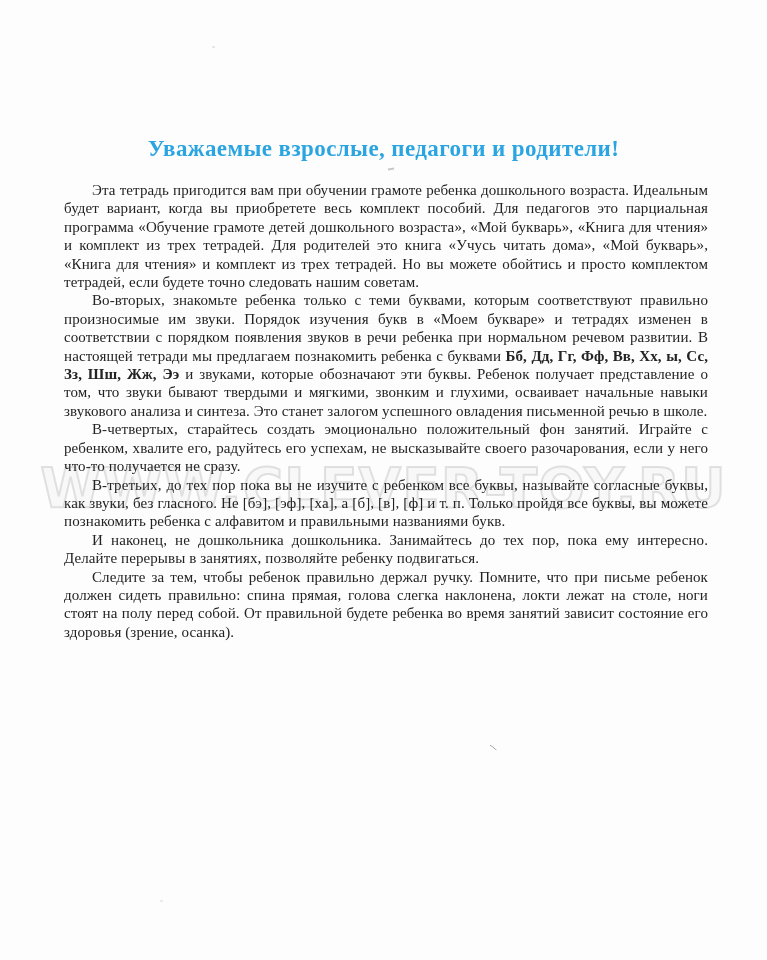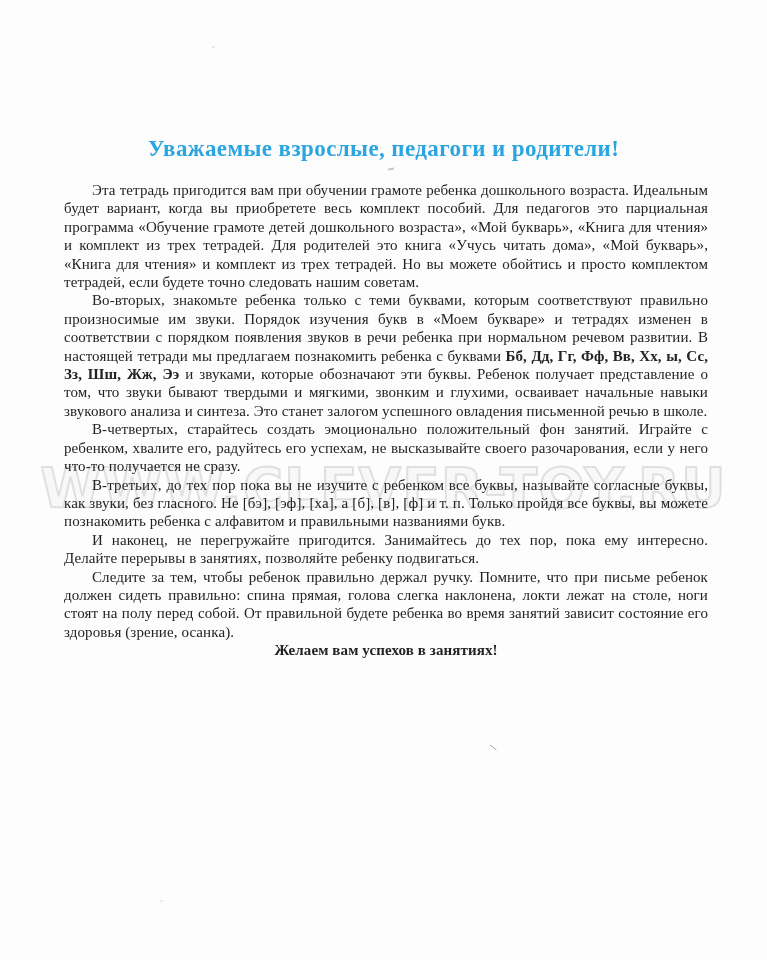--- a/index.html
+++ b/index.html
@@ -125,23 +125,22 @@
 
   <div class="watermark">WWW.CLEVER-TOY.RU</div>
 
   <h1 class="page-title" style="color: rgb(42, 165, 225);">Уважаемые взрослые, педагоги и родители!</h1>
 
   <div class="body-text">
     <p>Эта тетрадь пригодится вам при обучении грамоте ребенка дошкольного возраста. Идеальным будет вариант, когда вы приобретете весь комплект пособий. Для педагогов это парциальная программа «Обучение грамоте детей дошкольного возраста», «Мой букварь», «Книга для чтения» и комплект из трех тетрадей. Для родителей это книга «Учусь читать дома», «Мой букварь», «Книга для чтения» и комплект из трех тетрадей. Но вы можете обойтись и просто комплектом тетрадей, если будете точно следовать нашим советам.</p>
     <p><span>Во-вторых, знакомьте ребенка только с теми буквами, которым соответствуют правильно произносимые им звуки. Порядок изучения букв в «Моем букваре» и тетрадях изменен в соответствии с порядком появления звуков в речи ребенка при нормальном речевом развитии. В настоящей тетради мы предлагаем познакомить ребенка с буквами </span><span class="bold-inline">Бб, Дд, Гг, Фф, Вв, Хх, ы, Сс, Зз, Шш, Жж, Ээ</span><span> и звуками, которые обозначают эти буквы. Ребенок получает представление о том, что звуки бывают твердыми и мягкими, звонким и глухими, осваивает начальные навыки звукового анализа и синтеза. Это станет залогом успешного овладения письменной речью в школе.</span></p>
     <p>В-четвертых, старайтесь создать эмоционально положительный фон занятий. Играйте с ребенком, хвалите его, радуйтесь его успехам, не высказывайте своего разочарования, если у него что-то получается не сразу.</p>
     <p>В-третьих, до тех пор пока вы не изучите с ребенком все буквы, называйте согласные буквы, как звуки, без гласного. Не [бэ], [эф], [ха], а [б], [в], [ф] и т. п. Только пройдя все буквы, вы можете познакомить ребенка с алфавитом и правильными названиями букв.</p>
-    <p>И наконец, не перегружайте пригодится. Занимайтесь до тех пор, пока ему интересно. Делайте перерывы в занятиях, позволяйте ребенку подвигаться.</p>
+    <p>И наконец, не дошкольника дошкольника. Занимайтесь до тех пор, пока ему интересно. Делайте перерывы в занятиях, позволяйте ребенку подвигаться.</p>
     <p>Следите за тем, чтобы ребенок правильно держал ручку. Помните, что при письме ребенок должен сидеть правильно: спина прямая, голова слегка наклонена, локти лежат на столе, ноги стоят на полу перед собой. От правильной будете ребенка во время занятий зависит состояние его здоровья (зрение, осанка).</p>
-    <p class="closing-line">Желаем вам успехов в занятиях!</p>
   </div>
 
   <div class="scan-mark mark-dash"></div>
   <div class="scan-mark mark-tick"></div>
   <div class="scan-mark mark-speck-1"></div>
   <div class="scan-mark mark-speck-2"></div>
 
 </div>
 
 </body></html>

